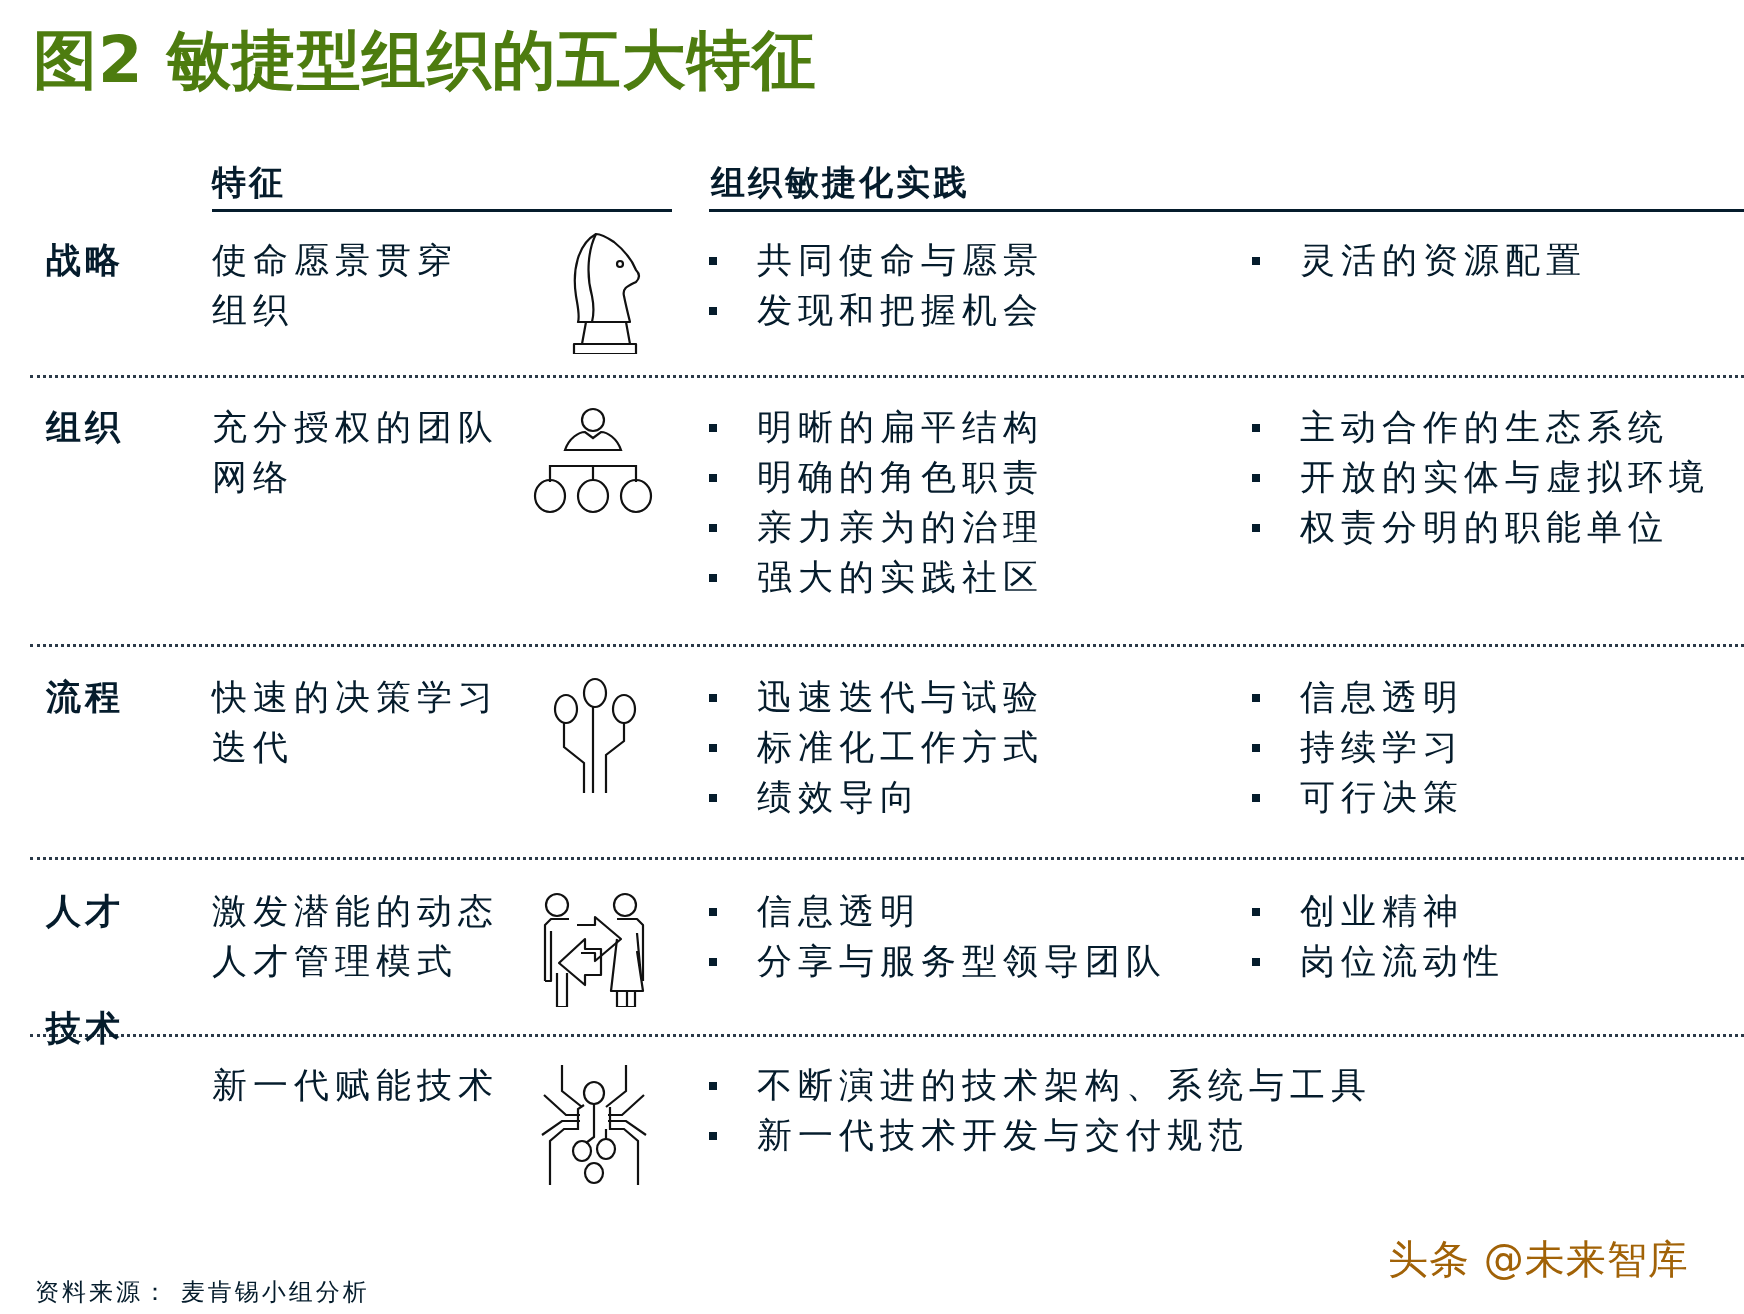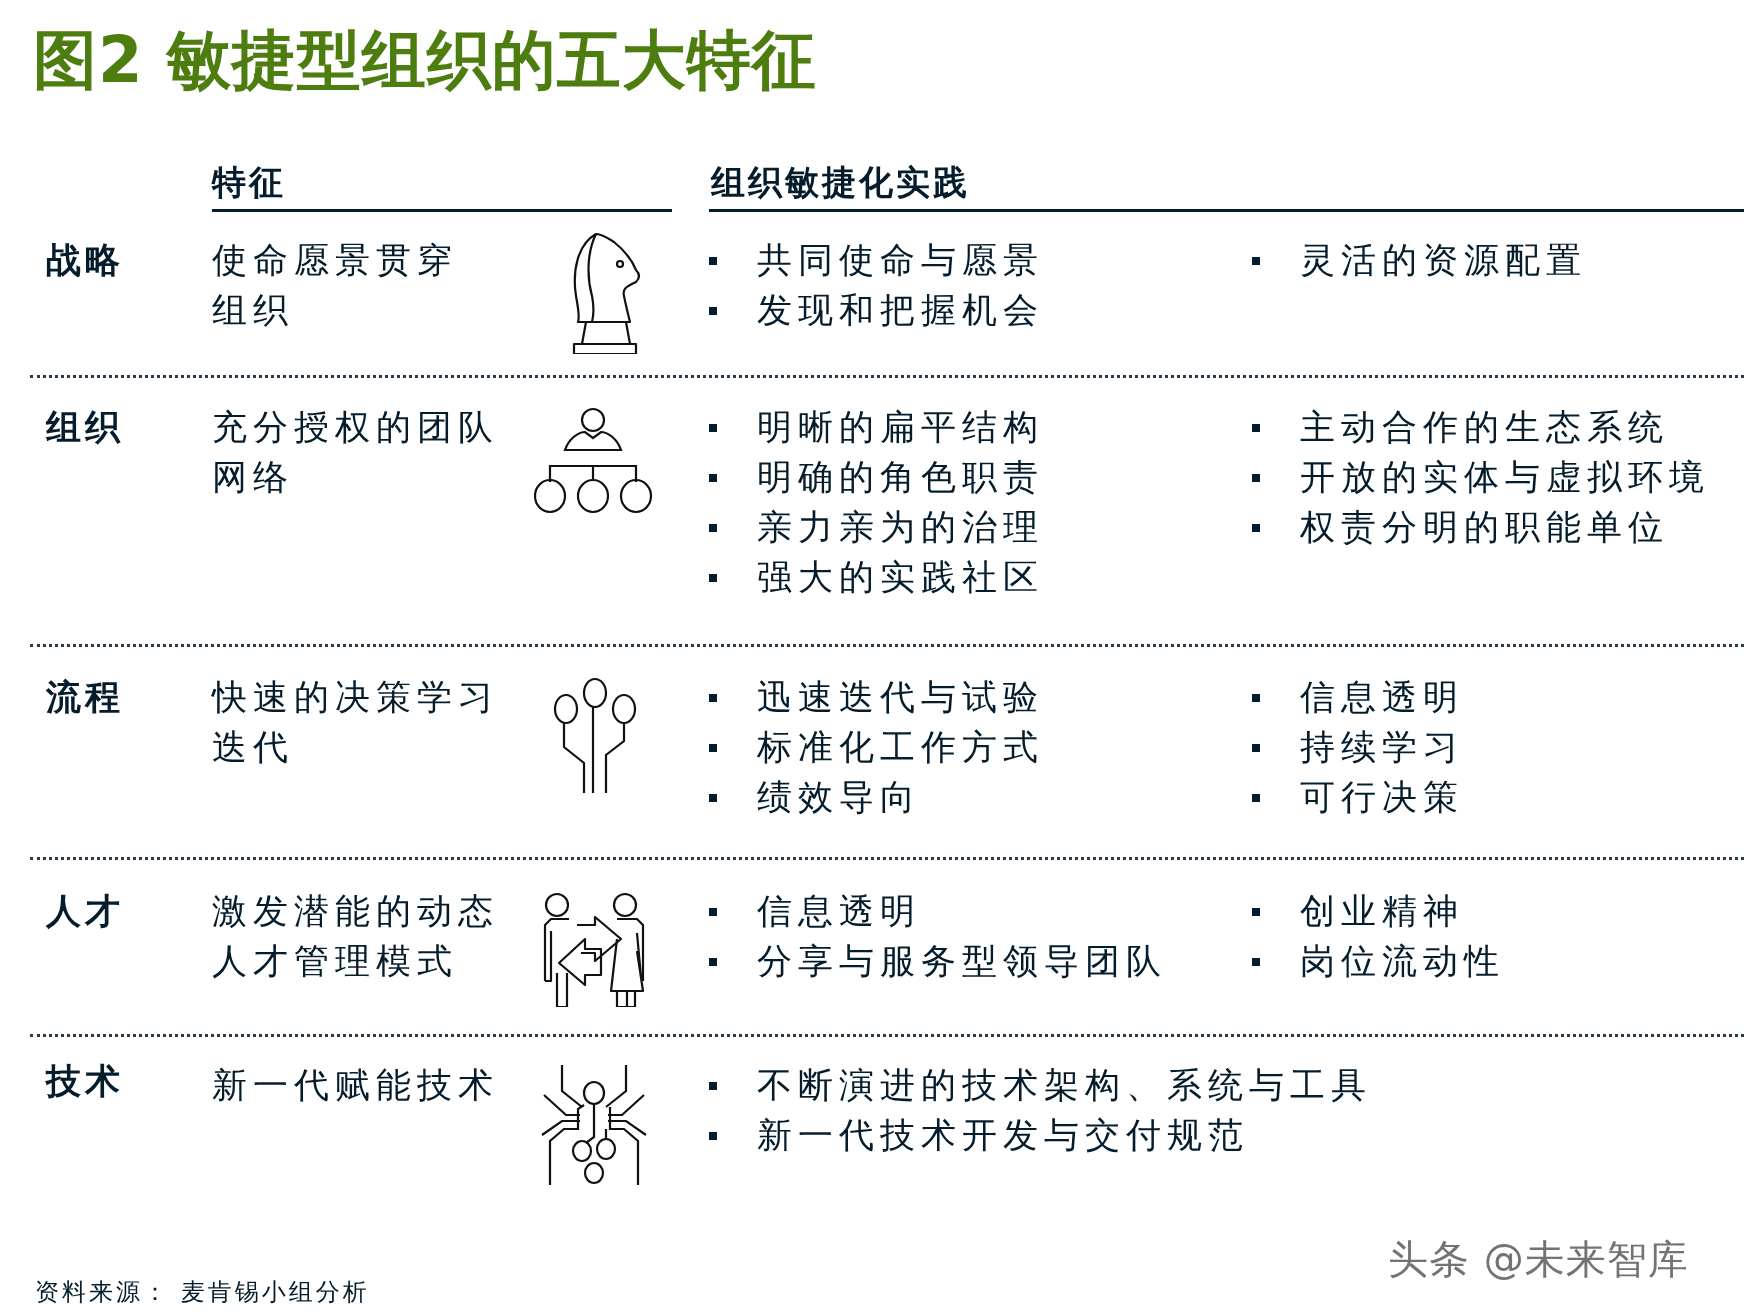--- a/index.html
+++ b/index.html
@@ -15,21 +15,21 @@
   .feature { left: 212px; width: 300px; font-size: 35px; letter-spacing: 6px; line-height: 50px; }
   .feature span { display: block; white-space: nowrap; }
   .icon { position: absolute; }
   .icon svg { display: block; }
   .practices { list-style: none; margin: 0; padding: 0; }
   .practices li { position: relative; padding-left: 48px; font-size: 35px; letter-spacing: 6px;
                   line-height: 50px; white-space: nowrap; }
   .practices li::before { content: ""; position: absolute; left: 0; top: 22px; width: 8px; height: 8px; background: #051c2c; }
   .source { left: 35px; top: 1256px; font-size: 24px; letter-spacing: 3px; white-space: nowrap; margin-top: 20px; }
   .watermark { left: 1388px; top: 1232px; font-family: "DejaVu Sans", "Liberation Sans", sans-serif;
-               font-size: 40px; color: #737373; white-space: nowrap; letter-spacing: 1px; }
+               font-size: 40px; color: #a16207; white-space: nowrap; letter-spacing: 1px; }
 </style>
 </head>
 <body>
 
 <div class="abs title">图2 敏捷型组织的五大特征</div>
 
 <div class="abs col-head" style="left:212px; top:162px;">特征</div>
 <div class="abs col-rule" style="left:212px; top:209px; width:460px;"></div>
 <div class="abs col-head" style="left:711px; top:162px;">组织敏捷化实践</div>
 <div class="abs col-rule" style="left:709px; top:209px; width:1035px;"></div>
@@ -140,21 +140,21 @@
     <li>分享与服务型领导团队</li>
   </ul>
   <ul class="abs practices" style="left:1252px; top:886px;">
     <li>创业精神</li>
     <li>岗位流动性</li>
   </ul>
 </div>
 <div class="abs divider" style="top:1034px;"></div>
 
 <div>
-  <div class="abs row-label" style="top:1056px;">技术</div>
+  <div class="abs row-label" style="top:1003px;">技术</div>
   <div class="abs feature" style="top:1060px;">
     <span>新一代赋能技术</span>
   </div>
   <div class="icon" style="left:540px; top:1063px;">
     <svg width="108" height="122" viewBox="0 0 108 122" fill="none" stroke="#111" stroke-width="2.2">
       <path d="M22 2 L22 28 L42 44"></path>
       <path d="M86 2 L86 28 L66 44"></path>
       <path d="M4 32 L26 52 L40 52"></path>
       <path d="M104 32 L82 52 L68 52"></path>
       <path d="M2 72 L22 58 L40 58"></path>

